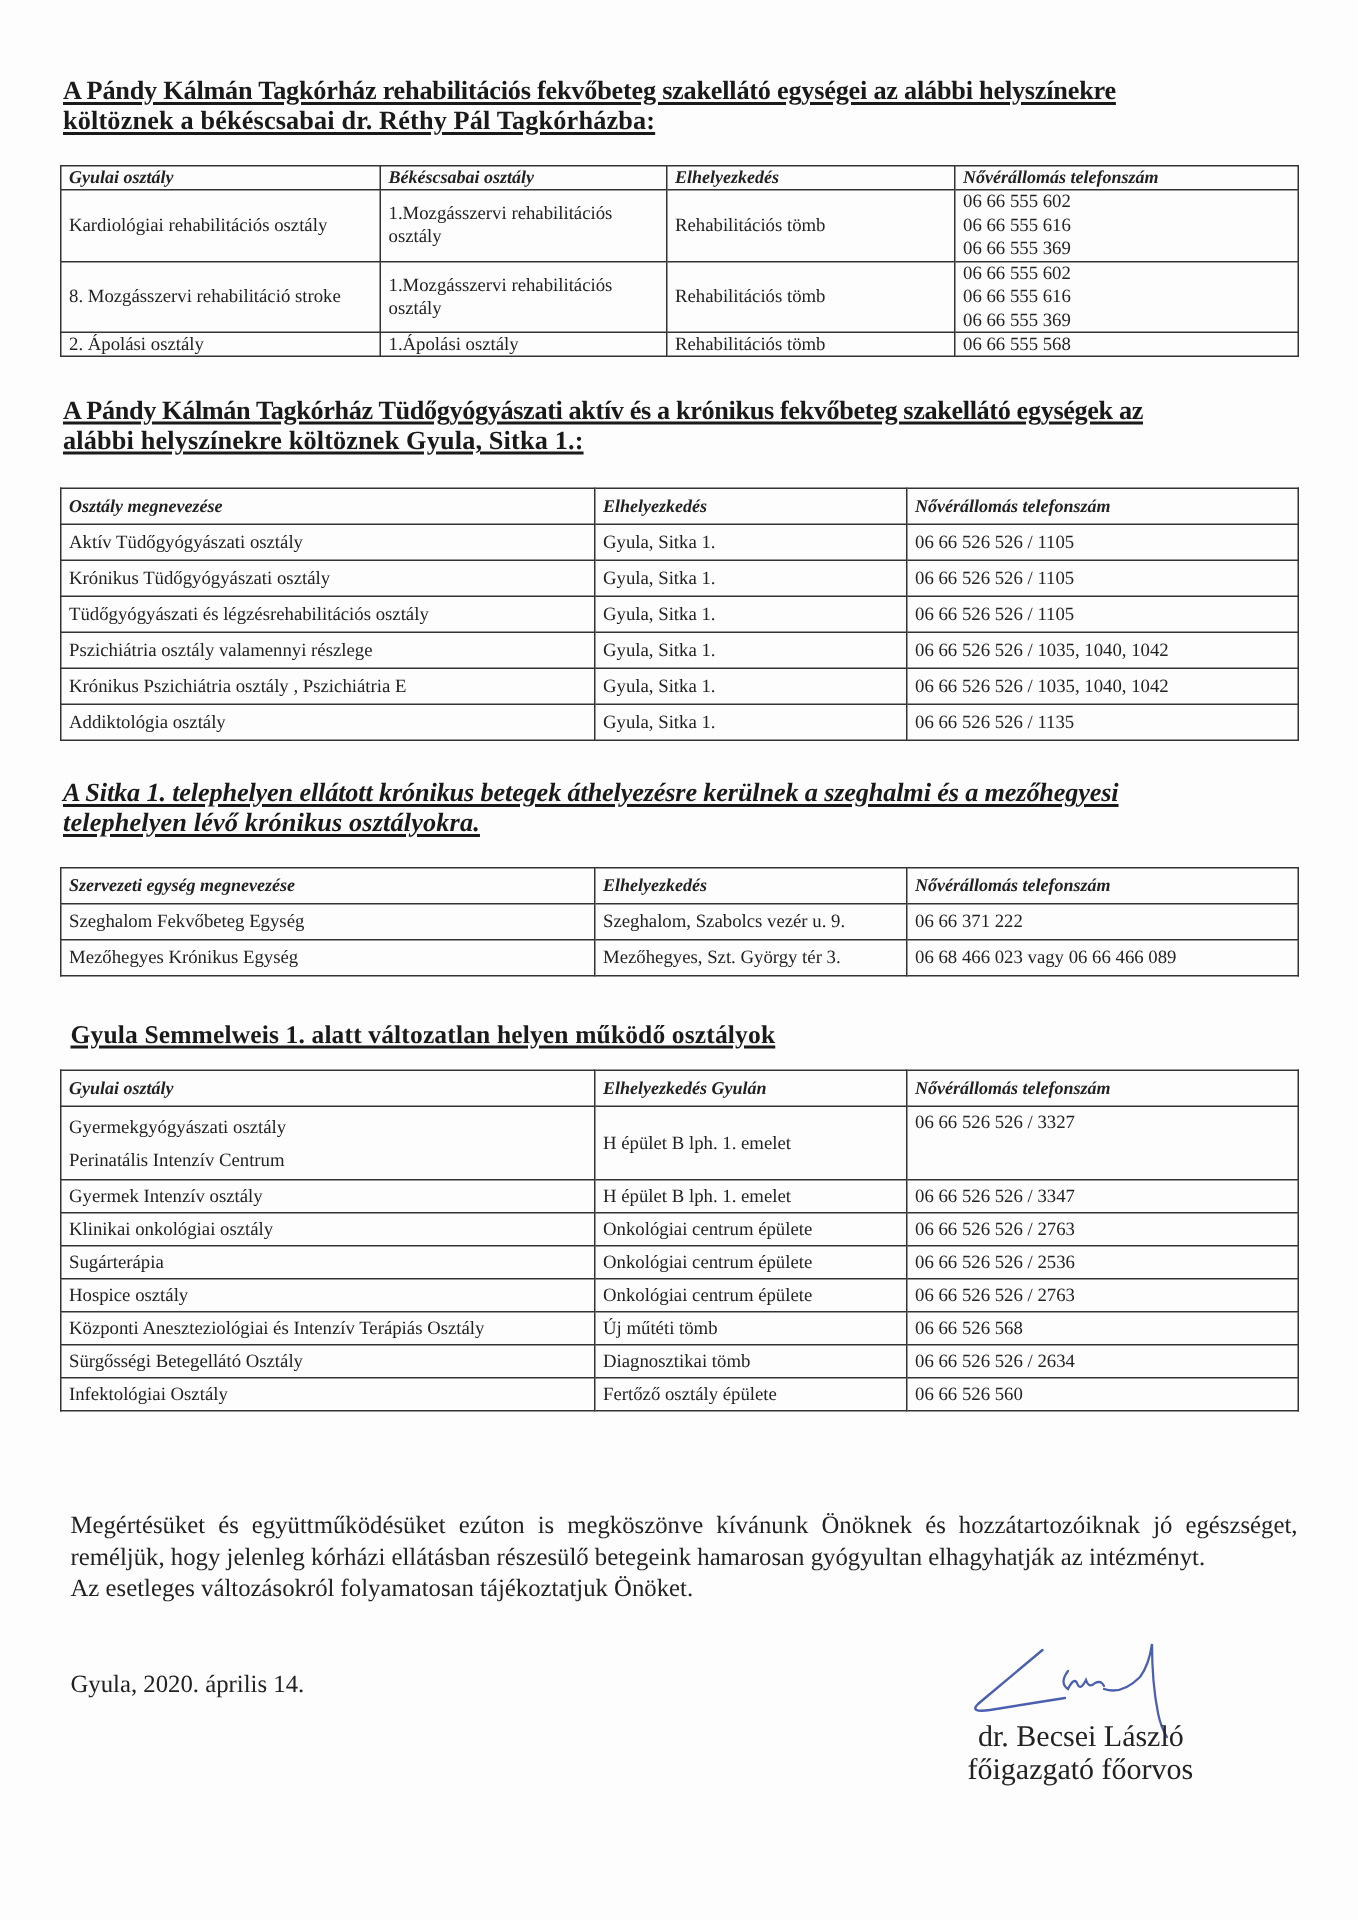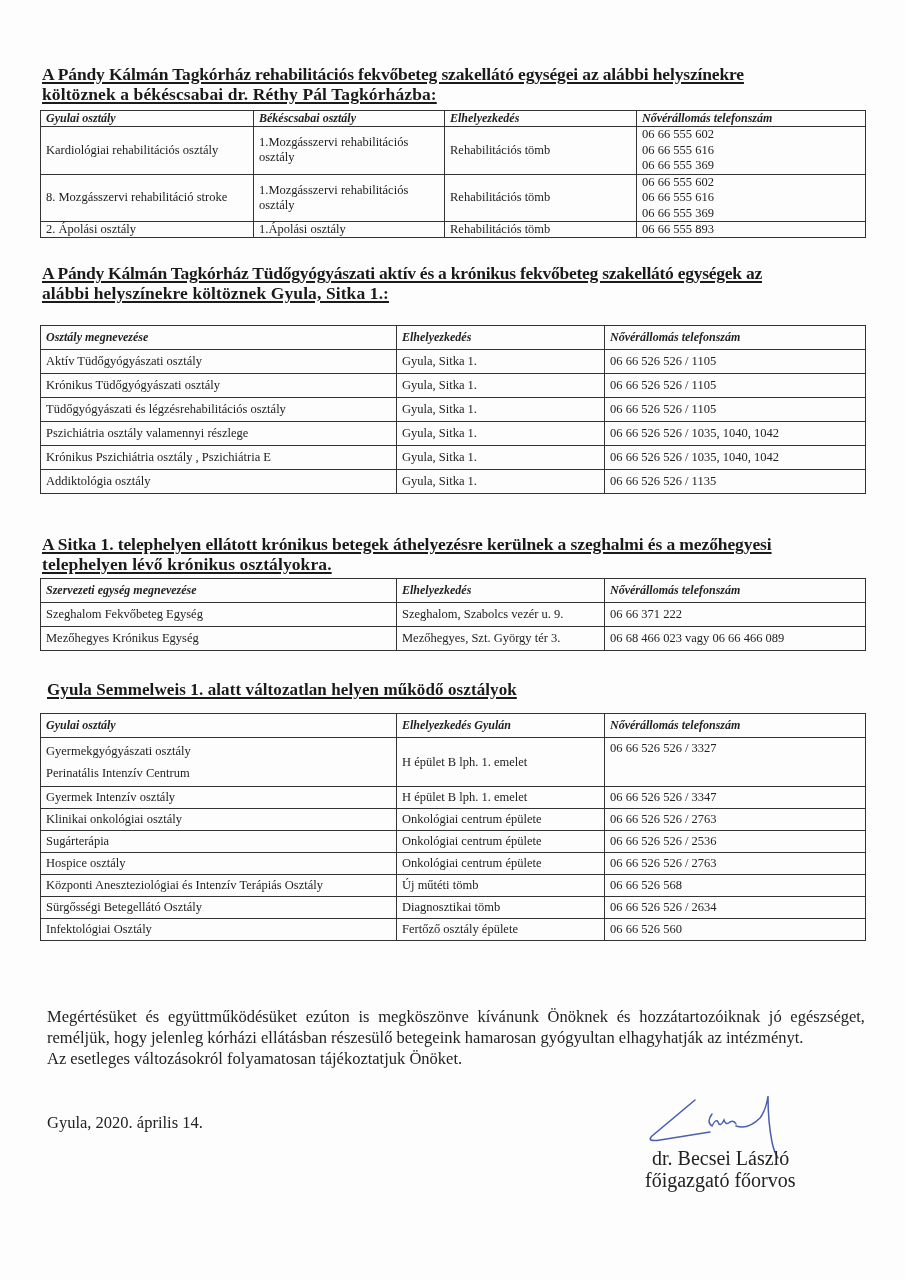--- a/index.html
+++ b/index.html
@@ -27,21 +27,21 @@
   .phone-line { display: block; line-height: 15.5px; }
   .para {
     font-size: 16.5px; line-height: 21px; text-align: justify;
     font-family: "Liberation Serif", serif; color: #222;
   }
   .sig-text { font-size: 20px; line-height: 21px; color: #222; }
 </style>
 </head>
 <body>
 
-<div class="abs heading" style="left:42px; top:50px; width:820px;margin-top:14px;">
+<div class="abs heading" style="left:42px; top:50px; width:820px;">
   <div style="white-space:nowrap; letter-spacing:-0.15px;">A Pándy Kálmán Tagkórház rehabilitációs fekvőbeteg szakellátó egységei az alábbi helyszínekre</div>
   <div>költöznek a békéscsabai dr. Réthy Pál Tagkórházba:</div>
 </div>
 
 <table style="left:40px; top:110px; width:825px;">
   <colgroup>
       <col style="width:213px">
       <col style="width:191px">
       <col style="width:192px">
       <col style="width:229px">
@@ -70,21 +70,21 @@
     <td>
       <span class="phone-line">06 66 555 602</span>
       <span class="phone-line">06 66 555 616</span>
       <span class="phone-line">06 66 555 369</span>
     </td>
   </tr>
   <tr style="height:15px">
     <td>2. Ápolási osztály</td>
     <td>1.Ápolási osztály</td>
     <td>Rehabilitációs tömb</td>
-    <td>06 66 555 893</td>
+    <td>06 66 555 568</td>
   </tr>
 </tbody>
   </table>
 
 <div class="abs heading" style="left:42px; top:263px; width:820px;">
   <div style="white-space:nowrap; letter-spacing:-0.25px;">A Pándy Kálmán Tagkórház Tüdőgyógyászati aktív és a krónikus fekvőbeteg szakellátó egységek az</div>
   <div>alábbi helyszínekre költöznek Gyula, Sitka 1.:</div>
 </div>
 
 <table style="left:40px; top:325px; width:825px;">
@@ -125,21 +125,21 @@
     <td>06 66 526 526 / 1035, 1040, 1042</td>
   </tr>
   <tr style="height:24px">
     <td>Addiktológia osztály</td>
     <td>Gyula, Sitka 1.</td>
     <td>06 66 526 526 / 1135</td>
   </tr>
 </tbody>
   </table>
 
-<div class="abs heading" style="left:42px; top:534px; width:820px;">
+<div class="abs heading" style="left:42px; top:518px; width:820px;font-style:italic;">
   <div style="white-space:nowrap; letter-spacing:-0.1px;">A Sitka 1. telephelyen ellátott krónikus betegek áthelyezésre kerülnek a szeghalmi és a mezőhegyesi</div>
   <div>telephelyen lévő krónikus osztályokra.</div>
 </div>
 
 <table style="left:40px; top:578px; width:825px;">
   <colgroup>
       <col style="width:356px">
       <col style="width:208px">
       <col style="width:261px">
     </colgroup>

